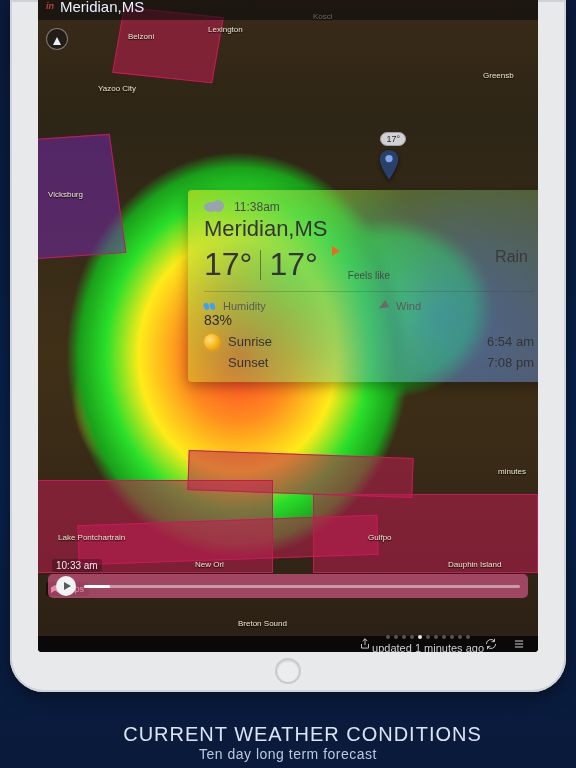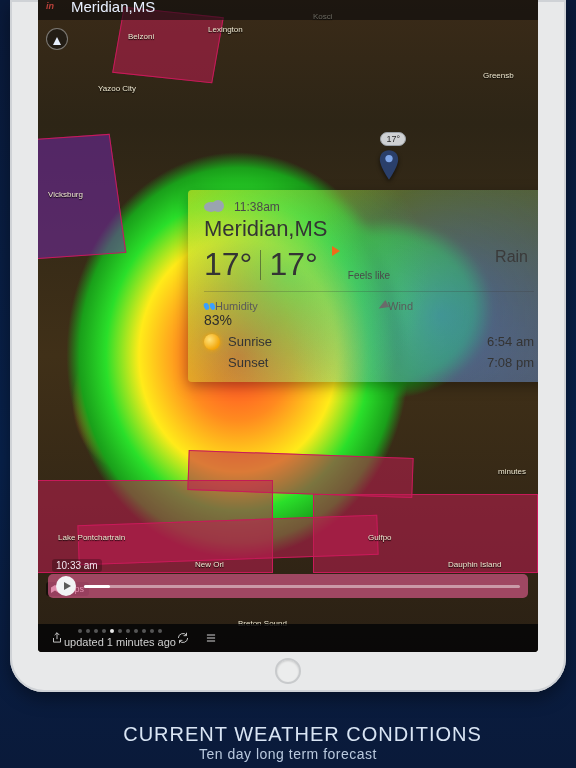--- a/index.html
+++ b/index.html
@@ -24,21 +24,21 @@
 .p2 { left:-2%; top:22%; width:18%; height:18%; transform:skew(8deg,-4deg); background:rgba(120,40,180,.5);}
 .p3 { left:55%; top:76%; width:45%; height:12%; }
 .p4 { left:-3%; top:74%; width:50%; height:14%; }
 .p5 { left:8%; top:80%; width:60%; height:6%; transform:rotate(-2deg);}
 .p6 { left:30%; top:70%; width:45%; height:6%; transform:rotate(2deg);}
 .labels-map { position:absolute; inset:0; color:#efe8d0; font-size:8px; text-shadow:0 1px 1px #000; }
 .labels-map span { position:absolute; white-space:nowrap; }
 
 
 .hdr { position:absolute; left:0; right:0; top:0; height:28px; display:flex; align-items:center; padding:0 8px; color:#e8f0ff; background:rgba(10,10,12,.6); font-size:15px; }
-.hdr .brand { font-size:9px; font-weight:700; color:#b9413a; margin-right:17px;font-style:italic; }
+.hdr .brand { font-size:9px; font-weight:700; color:#b9413a; margin-right:6px;font-style:italic; }
 
 .compass { position:absolute; left:8px; top:36px; width:22px; height:22px; border-radius:50%; background:rgba(20,20,20,.55); border:1px solid rgba(255,255,255,.4); }
 .compass:after { content:""; position:absolute; left:50%; top:4px; width:0; height:0; border:4px solid transparent; border-bottom:8px solid #e8f0ff; transform:translateX(-50%);}
 
 
 .pin { position:absolute; left:68%; top:24%; }
 .pin .bub { position:absolute; right:-6px; top:-18px; background:#cfd1d3; color:#2a2a2a; font-size:9px; padding:1px 5px; border-radius:8px; border:1px solid #9aa0a6;}
 .pin svg { width:22px; height:30px; filter:drop-shadow(0 2px 2px rgba(0,0,0,.6)); }
 
 
@@ -54,21 +54,21 @@
 .card .time { font-size:12px; color:#4a4a4a; }
 .card .loc { font-size:22px; font-weight:300; margin:2px 0 4px; }
 .temps { display:flex; align-items:flex-start; gap:8px; }
 .temps .t { font-size:32px; font-weight:200; }
 .temps .sep { width:1px; height:30px; background:rgba(40,40,40,.5); margin-top:4px; }
 .temps .fl { font-size:10px; color:#4a4a4a; align-self:flex-end; margin-bottom:2px; }
 .cond { position:absolute; right:20px; top:58px; font-size:16px; color:#3a3a3a; }
 .play { display:inline-block; width:0; height:0; border-left:8px solid #ef6a1a; border-top:5px solid transparent; border-bottom:5px solid transparent; margin-left:6px; }
 .hr { height:1px; background:rgba(60,60,60,.25); margin:8px 0; }
 .grid2 { display:grid; grid-template-columns:1fr 1fr; gap:4px 18px; font-size:13px; }
-.lbl { font-size:11px; color:#5a5a5a; display:flex; align-items:center; gap:0; }
+.lbl { font-size:11px; color:#5a5a5a; display:flex; align-items:center; gap:8px; }
 .val { font-size:14px; color:#2d2d2d; }
 .sun { display:grid; grid-template-columns:18px 1fr auto; gap:6px; font-size:13px; margin-top:6px; }
 .sun .sicon { width:16px; height:16px; border-radius:50%; background:radial-gradient(circle at 35% 35%, #ffe27a, #f2a60a 70%); box-shadow:0 0 4px #f2a60a; grid-row:span 2; }
 .drops { display:inline-flex; gap:1px;}
 .drops i{ width:5px; height:7px; background:#3aa0ff; border-radius:50% 50% 60% 60%; display:inline-block; transform:rotate(-20deg);}
 .windic { display:inline-block; width:0; height:0; border-right:10px solid #6a6a6a; border-top:4px solid transparent; border-bottom:4px solid transparent; transform:rotate(-30deg);}
 .cloudi { width:22px; height:14px; position:relative; }
 .cloudi:before,.cloudi:after{content:"";position:absolute;border-radius:50%;background:#9aa4b0;}
 .cloudi:before{width:14px;height:10px;left:0;top:2px;}
 .cloudi:after{width:12px;height:12px;left:8px;top:0;}
@@ -77,21 +77,21 @@
 .player { position:absolute; left:10px; right:10px; bottom:54px; height:24px; background:rgba(220,90,140,.65); border-radius:5px; display:flex; align-items:center; padding:0 8px; gap:8px; }
 .pbtn { width:20px; height:20px; border-radius:50%; background:#f2f3f5; display:flex; align-items:center; justify-content:center; }
 .pbtn:before { content:""; width:0; height:0; border-left:7px solid #5a5a5a; border-top:4px solid transparent; border-bottom:4px solid transparent; margin-left:2px;}
 .track { flex:1; height:3px; background:rgba(255,255,255,.45); border-radius:2px; position:relative;}
 .track:before { content:""; position:absolute; left:0; top:0; bottom:0; width:6%; background:#fff; border-radius:2px;}
 .tstamp { position:absolute; left:14px; bottom:80px; font-size:10px; color:#f2e6ef; background:rgba(0,0,0,.25); padding:1px 4px; border-radius:3px;}
 .mapsbadge { position:absolute; left:8px; bottom:56px; font-size:9px; color:#e8e8e8; background:rgba(0,0,0,.5); padding:2px 5px; border-radius:3px; display:flex; align-items:center; gap:3px;}
 .mapsbadge svg { width:8px; height:8px; }
 
 
-.status { position:absolute; left:0; right:0; bottom:0; height:28px; background:rgba(5,5,6,.85); display:flex; align-items:center; justify-content:flex-start; padding:0 12px; color:#cfcfcf; font-size:11px;}
+.status { position:absolute; left:0; right:0; bottom:0; height:16px; background:rgba(5,5,6,.85); display:flex; align-items:center; justify-content:flex-end; padding:0 12px; color:#cfcfcf; font-size:11px;}
 .dots { display:flex; gap:4px;}
 .dots i { width:4px; height:4px; border-radius:50%; background:#555;}
 .dots i.on { background:#e8e8e8;}
 .ic { width:14px; height:14px; }
 
 
 .promo { position:absolute; left:0; right:0; bottom:6px; text-align:center; color:#d9e5f4; }
 .promo .l1 { font-size:20px; font-weight:300; letter-spacing:1px;padding-left:29px; }
 .promo .l2 { font-size:14px; font-weight:300; letter-spacing:.5px; color:#b9c9de; }
 </style>

